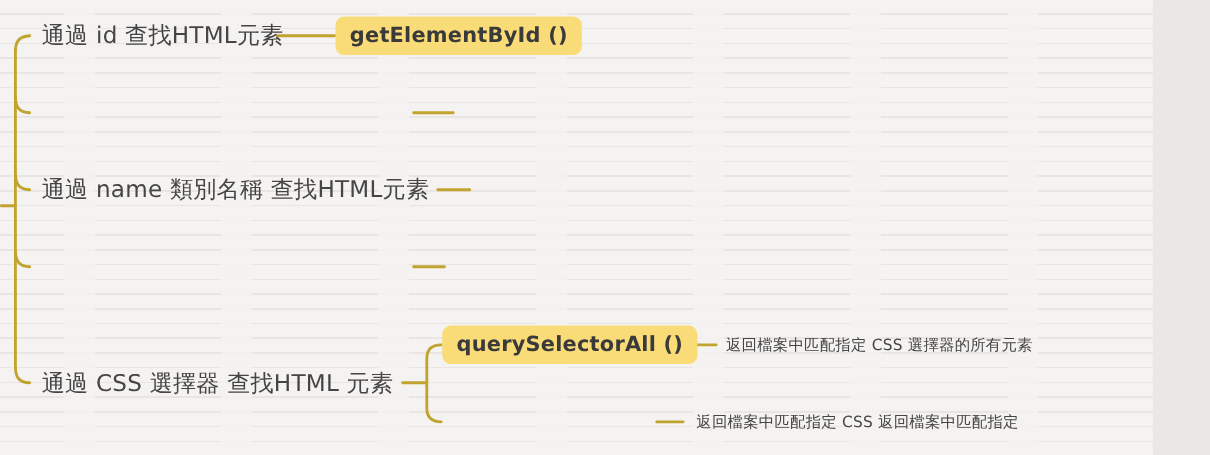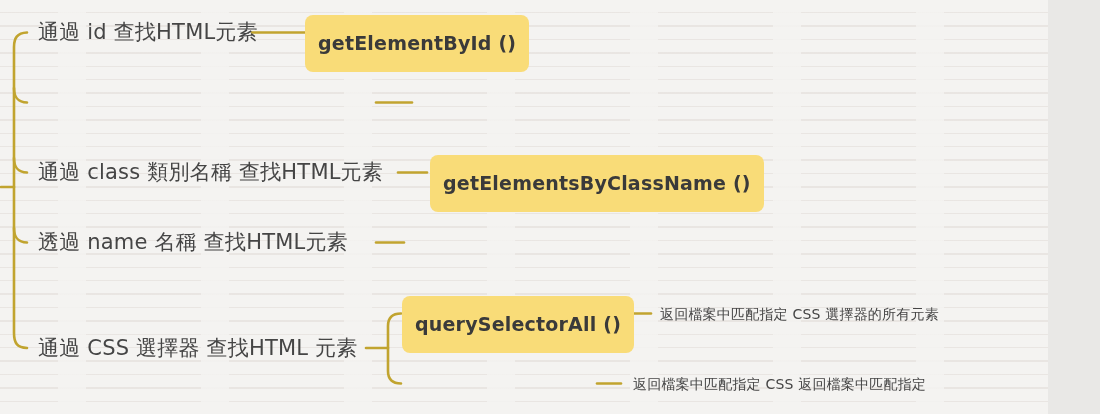--- a/index.html
+++ b/index.html
@@ -37,21 +37,21 @@
     font-size:21px;
     line-height:28px;
     color:#454545;
     white-space:nowrap;
     letter-spacing:0.2px;
   }
   .topic{
     position:absolute;
     height:35px;
     line-height:35px;
-    padding:11px 13px;
+    padding:0 13px;
     border-radius:8px;
     background:#f9dc78;
     color:#3a3a3a;
     font-size:19px;
     font-weight:bold;
     white-space:nowrap;
     letter-spacing:0.2px;
   }
   .desc{
     position:absolute;
@@ -86,24 +86,22 @@
     <path d="M 401 313.5 C 392 313.5 388 318 388 326 L 388 371 C 388 379 392 383.5 401 383.5"></path>
 
     <path d="M 625 313.5 H 651"></path>
     <path d="M 597 383.5 H 621"></path>
   </svg>
 
   <div class="label" style="left:38px;top:18px">通過 id 查找HTML元素</div>
   <div class="topic" style="left:305px;top:15px">getElementById ()</div>
 
 
-  <div class="label" style="left:38px;top:158px">通過 class 類別名稱 查找HTML元素</div>
-  <div class="topic" style="left:430px;top:155px">getElementsByClassName ()</div>
+  <div class="label" style="left:38px;top:158px">通過 name 類別名稱 查找HTML元素</div>
 
-  <div class="label" style="left:38px;top:228px">透過 name 名稱 查找HTML元素</div>
 
   <div class="label" style="left:38px;top:334px">通過 CSS 選擇器 查找HTML 元素</div>
 
   <div class="topic" style="left:402px;top:296px">querySelectorAll ()</div>
   <div class="desc" style="left:660px;top:300px">返回檔案中匹配指定 CSS 選擇器的所有元素</div>
 
   <div class="desc" style="left:633px;top:370px">返回檔案中匹配指定 CSS 返回檔案中匹配指定</div>
 
 </div>
 

